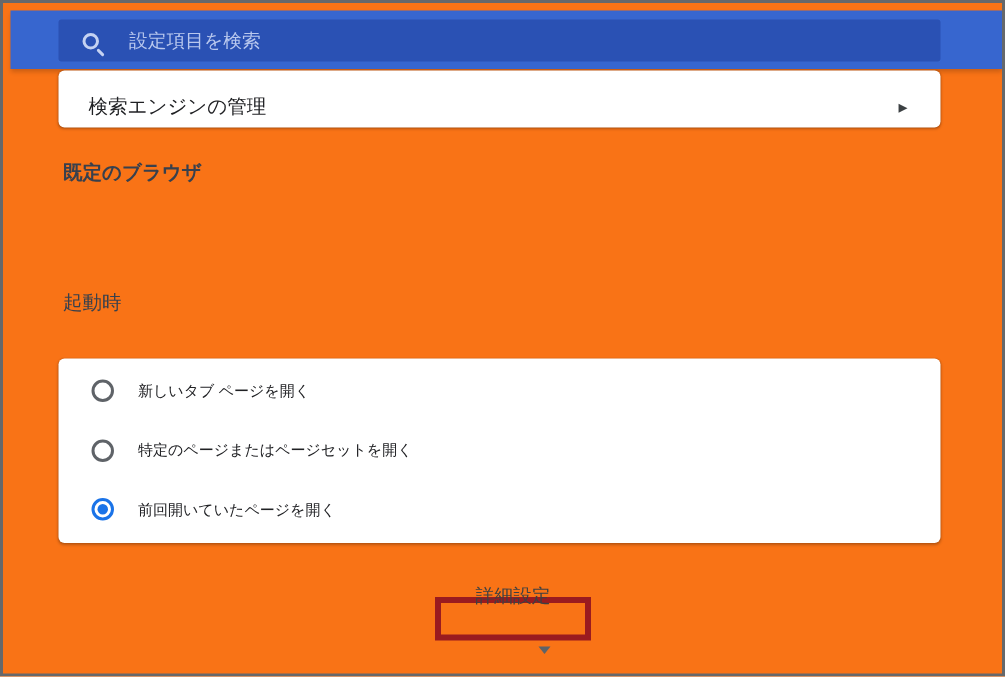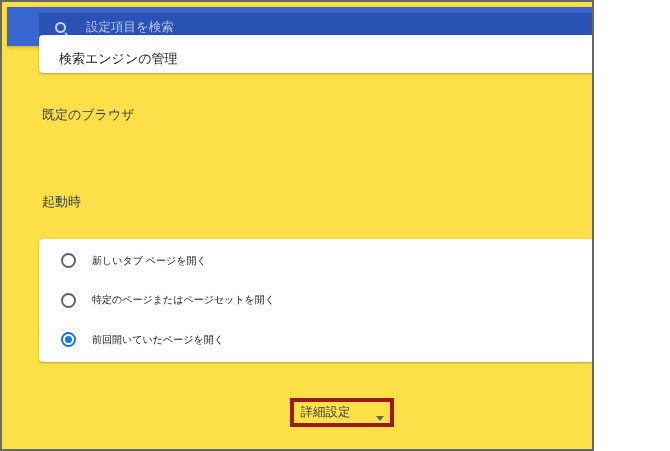--- a/index.html
+++ b/index.html
@@ -1,21 +1,21 @@
 <!DOCTYPE html>
 <html><head>
 <meta charset="utf-8">
 <style>
   * { margin:0; padding:0; box-sizing:border-box; }
   html,body { width:670px; height:451px; }
   body { font-family:"Liberation Sans","DejaVu Sans",sans-serif; }
 
   .page {
-    position:relative; width:594px; height:451px;
-    background:#fde047; border:2px solid #66686b; overflow:hidden;
+    position:relative; width:670px; height:451px;
+    background:#f97316; border:2px solid #66686b; overflow:hidden;
   }
 
   
   .toolbar {
     position:absolute; left:5px; top:5px; right:0; height:39px;
     background:#3766cf; box-shadow:0 2px 3px rgba(0,0,0,.18);
   }
   .searchbox {
     position:absolute; left:32px; top:6px; width:588px; height:28px;
     background:#2a51b4; border-radius:2px;
@@ -35,30 +35,30 @@
     font-family:inherit;
   }
   .searchbox input::placeholder { color:#b9c8ee; opacity:1; }
 
   
   .card {
     position:absolute; left:37px; width:588px; background:#ffffff;
     border-radius:4px; box-shadow:0 1px 2px rgba(0,0,0,.25), 0 0 1px rgba(0,0,0,.12);
   }
   .row-card {
-    top:33px; height:38px; display:flex; align-items:center;
+    top:45px; height:38px; display:flex; align-items:center;
     justify-content:space-between; padding:9px 22px 0 20px;
     font-size:13px; color:#202124; cursor:pointer;
   }
   .chev-right { font-size:12px; color:#3c4043; line-height:1; }
 
   .section-title {
     position:absolute; left:40px; font-size:13px; font-weight:400; color:#38404d;
   }
-  .st-1 { top:104px; }
+  .st-1 { top:104px;font-weight:bold; }
   .st-2 { top:191px; }
 
   .status-card {
     top:137px; height:43px; display:flex; align-items:center;
     padding:0 20px; font-size:12.5px; color:#202124;
   }
 
   .radio-card { top:237px; height:123px; padding:2px 0; }
   .radio-row {
     height:39.5px; display:flex; align-items:center; padding-left:22px;
@@ -76,21 +76,21 @@
   }
 
   
   .red-box {
     position:absolute; left:288px; top:396px; width:104px; height:29px;
     border:4px solid #9a1b1f; display:flex; align-items:center; justify-content:center;
   }
   .adv-btn {
     background:transparent; border:none; cursor:pointer;
     display:flex; align-items:flex-end; gap:25px;
-    font-size:12.5px; color:#3c4043; font-family:inherit;
+    font-size:12.5px; color:#3c4043; font-family:inherit;flex-direction:column;
   }
   .chevron-down {
     width:0; height:0; border-left:4.5px solid transparent;
     border-right:4.5px solid transparent; border-top:5px solid #5f6368;
   }
 </style>
 </head>
 <body>
 
 <div class="page">

